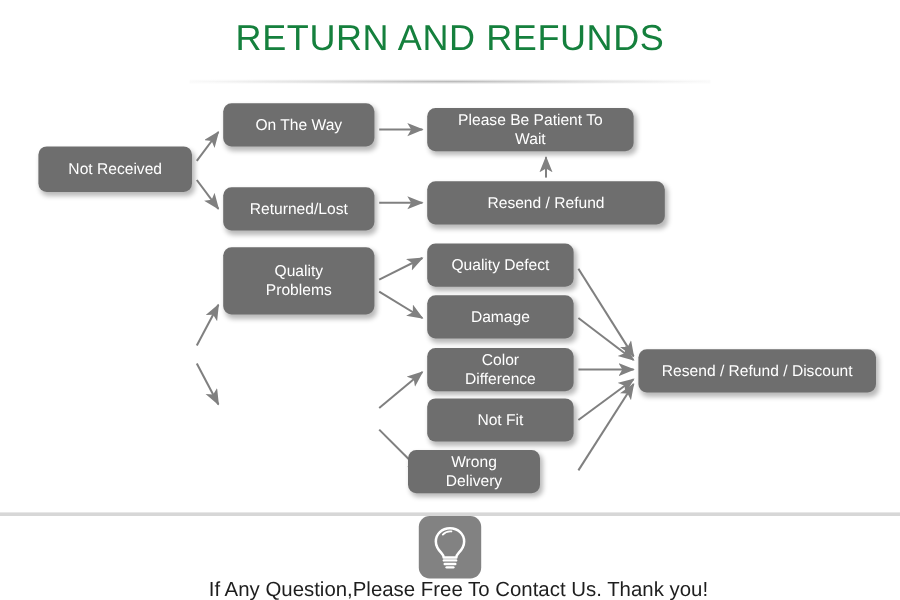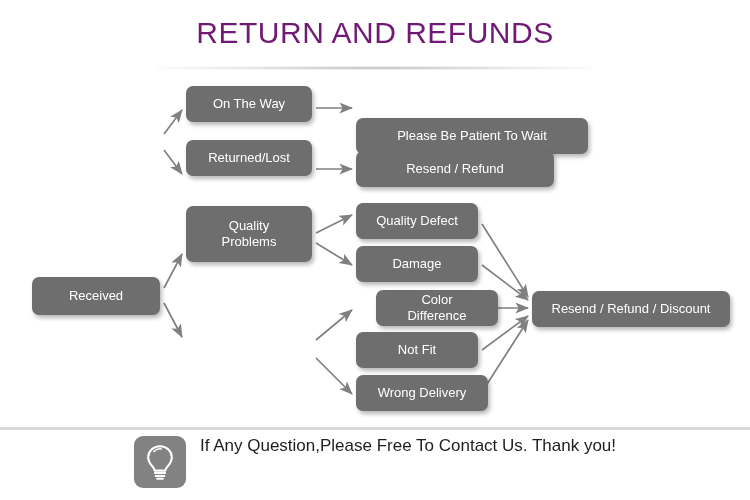--- a/index.html
+++ b/index.html
@@ -20,21 +20,21 @@
 
   
   #title {
     position: absolute;
     left: 0;
     top: 16px;
     width: 750px;
     text-align: center;
     font-size: 30px;
     letter-spacing: 0.5px;
-    color: #701a75;
+    color: #15803d;
     font-weight: 400;
   }
   #title-divider {
     position: absolute;
     left: 158px;
     top: 66px;
     width: 434px;
     height: 4px;
     background: radial-gradient(ellipse at center,
                 rgba(160,160,160,0.75) 0%,
@@ -80,21 +80,23 @@
     height: 3px;
     background: #d7d7d7;
   }
   #footer {
     position: absolute;
     left: 0;
     top: 436px;
     width: 750px;
     height: 60px;
     display: flex;
+    align-items: center;
     justify-content: center;
+    flex-direction: column;
   }
   #bulb-icon {
     width: 52px;
     height: 52px;
     border-radius: 9px;
     background: #828282;
     display: flex;
     align-items: center;
     justify-content: center;
     flex: 0 0 auto;
@@ -141,31 +143,31 @@
       <line x1="316" y1="358" x2="352" y2="394"></line>
 
       <line x1="482" y1="224" x2="528" y2="297"></line>
       <line x1="482" y1="265" x2="528" y2="300"></line>
       <line x1="482" y1="308" x2="528" y2="308"></line>
       <line x1="482" y1="350" x2="528" y2="316"></line>
       <line x1="482" y1="392" x2="528" y2="320"></line>
     </g>
   </svg>
 
+  <div class="node" style="left: 32px; top: 122px; width: 128px; height: 38px;">Not Received</div>
   <div class="node" style="left: 186px; top: 86px; width: 126px; height: 36px;">On The Way</div>
-  <div class="node" style="left: 186px; top: 140px; width: 126px; height: 36px;">Returned/Lost</div>
-  <div class="node" style="left: 356px; top: 90px; width: 232px; height: 36px; margin-top: 28px;">Please Be Patient To Wait</div>
+  <div class="node" style="left: 186px; top: 156px; width: 126px; height: 36px;">Returned/Lost</div>
+  <div class="node" style="left: 356px; top: 90px; width: 172px; height: 36px;">Please Be Patient To Wait</div>
   <div class="node" style="left: 356px; top: 151px; width: 198px; height: 36px;">Resend / Refund</div>
-  <div class="node" style="left: 32px; top: 277px; width: 128px; height: 38px;">Received</div>
   <div class="node" style="left: 186px; top: 206px; width: 126px; height: 56px;">Quality Problems</div>
   <div class="node" style="left: 356px; top: 203px; width: 122px; height: 36px;">Quality Defect</div>
   <div class="node" style="left: 356px; top: 246px; width: 122px; height: 36px;">Damage</div>
-  <div class="node" style="left: 356px; top: 290px; width: 122px; height: 36px; margin-left: 20px;">Color Difference</div>
+  <div class="node" style="left: 356px; top: 290px; width: 122px; height: 36px;">Color Difference</div>
   <div class="node" style="left: 356px; top: 332px; width: 122px; height: 36px;">Not Fit</div>
-  <div class="node" style="left: 356px; top: 375px; width: 132px; height: 36px;">Wrong Delivery</div>
+  <div class="node" style="left: 340px; top: 375px; width: 110px; height: 36px;">Wrong Delivery</div>
   <div class="node" style="left: 532px; top: 291px; width: 198px; height: 36px;">Resend / Refund / Discount</div>
 
   <div id="footer-divider"></div>
 
   <div id="footer">
     <div id="bulb-icon">
       <svg width="34" height="38" viewBox="0 0 34 38" xmlns="http://www.w3.org/2000/svg">
         <path d="M17 3.2 C10.2 3.2 5.2 8.1 5.2 14.2 C5.2 18.4 7.4 21.2 9.6 23.6
                  C11.0 25.1 11.6 26.2 11.7 27.6 L22.3 27.6 C22.4 26.2 23.0 25.1 24.4 23.6
                  C26.6 21.2 28.8 18.4 28.8 14.2 C28.8 8.1 23.8 3.2 17 3.2 Z" fill="none" stroke="#ffffff" stroke-width="2.1" stroke-linejoin="round"></path>

